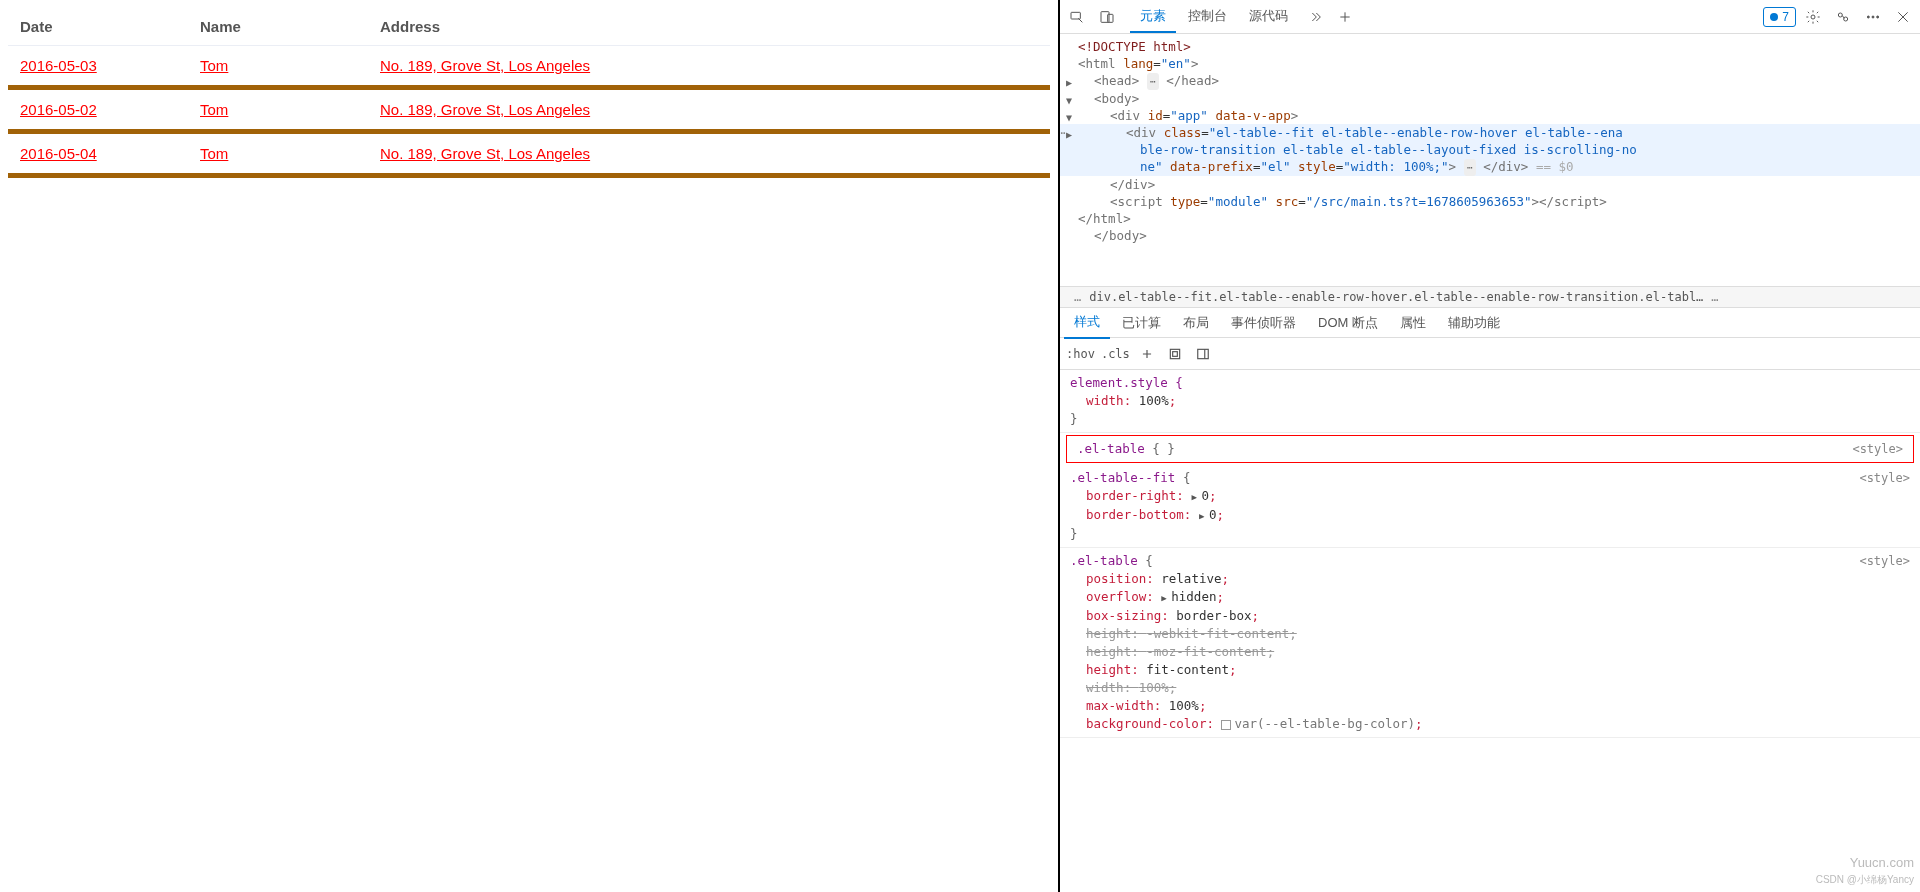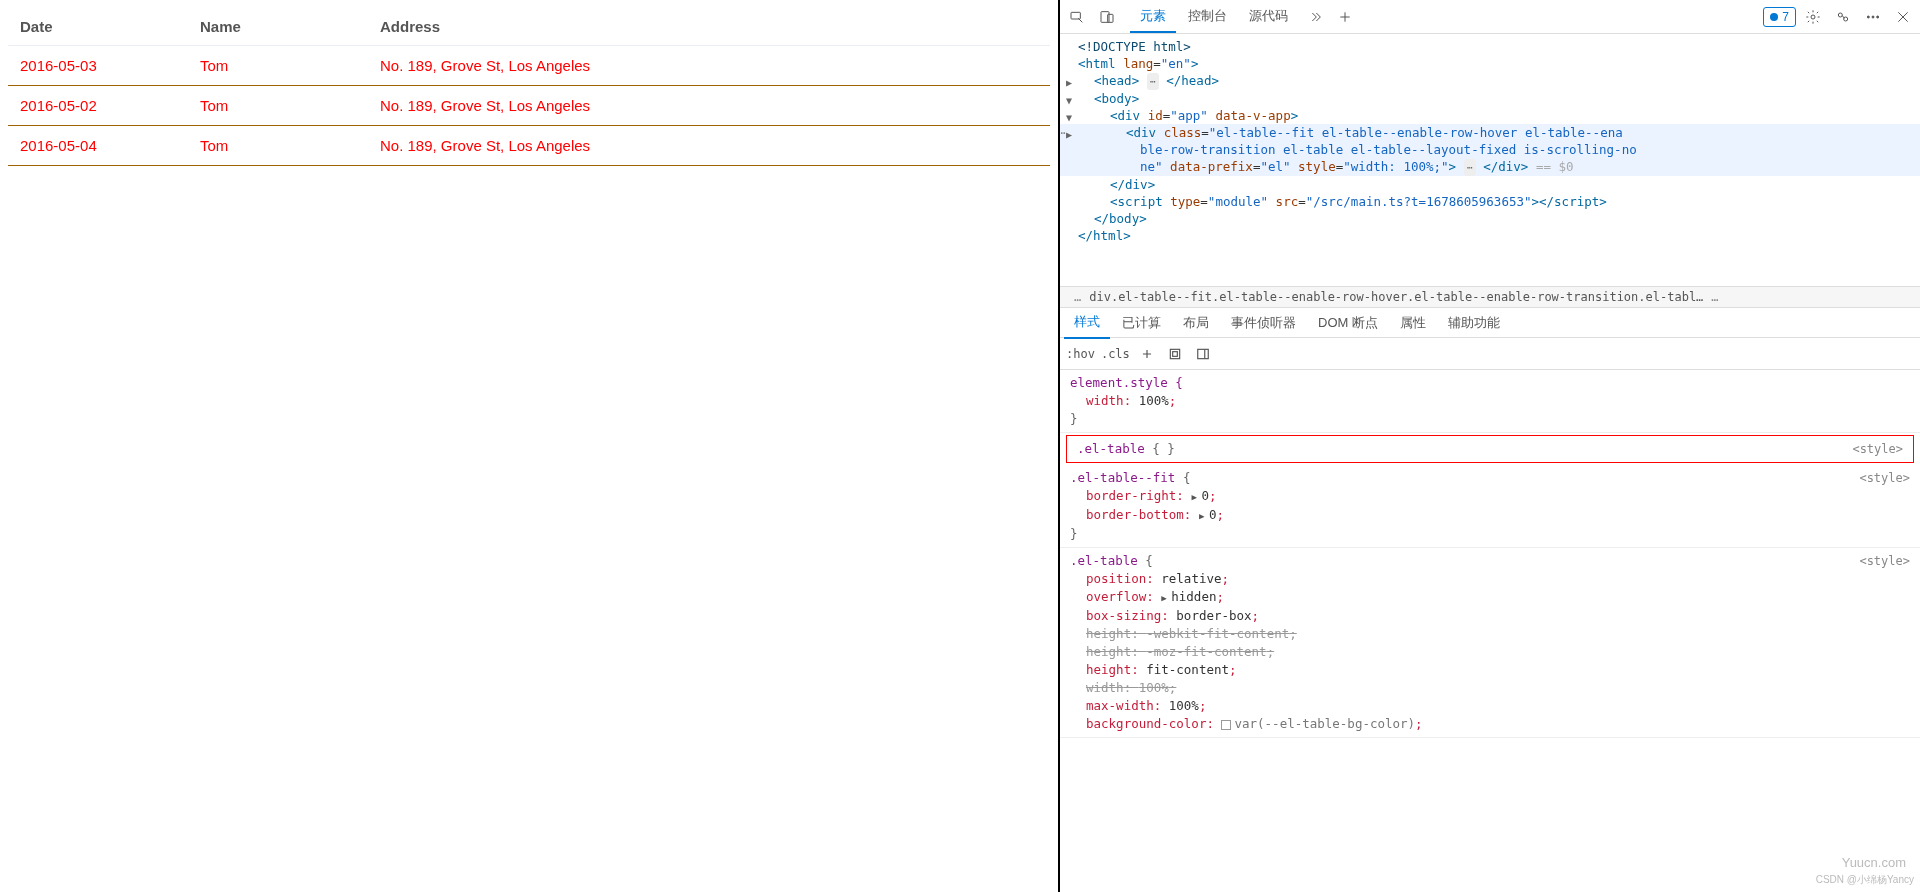--- a/index.html
+++ b/index.html
@@ -3,44 +3,44 @@
 <meta charset="utf-8">
 <style>
 * { margin: 0; padding: 0; box-sizing: border-box; }
 body { font-family: "Segoe UI", Arial, sans-serif; font-size: 13px; color: #333; display: flex; height: 892px; width: 1920px; overflow: hidden; background: #fff; }
 .page-left { width: 1058px; padding: 8px; }
 .devtools { flex: 1; border-left: 2px solid #000000; display: flex; flex-direction: column; background: #fff; }
 
 
 .el-table { width: 100%; border-collapse: collapse; color: red; font-size: 15px; }
 .el-table th { text-align: left; font-weight: 600; color: #555; padding: 10px 12px; border-bottom: 1px solid #ebeef5; }
-.el-table td { padding: 11px 12px; border-bottom: 1px solid #a16207; }
+.el-table td { padding: 11px 12px; border-bottom: 5px solid #a16207; text-decoration: underline; }
 .el-table th:nth-child(1), .el-table td:nth-child(1) { width: 180px; }
 .el-table th:nth-child(2), .el-table td:nth-child(2) { width: 180px; }
 
 
 .dt-toolbar { display: flex; align-items: center; height: 34px; border-bottom: 1px solid #ddd; padding: 0 4px; gap: 4px; }
 .dt-ico { width: 26px; height: 26px; display: flex; align-items: center; justify-content: center; color: #555; border-radius: 3px; }
 .dt-ico svg { width: 16px; height: 16px; stroke: currentColor; fill: none; stroke-width: 1.5; }
 .dt-tabs { display: flex; gap: 2px; margin-left: 6px; }
 .dt-tab { padding: 6px 10px; color: #555; border-bottom: 2px solid transparent; font-size: 13px; }
 .dt-tab.active { color: #0078d4; border-bottom-color: #0078d4; }
 .dt-spacer { flex: 1; }
 .dt-badge { display: flex; align-items: center; gap: 4px; background: #fff; border: 1px solid #0078d4; border-radius: 3px; padding: 2px 6px; color: #0078d4; font-size: 12px; }
 .dt-badge .dot { width: 8px; height: 8px; border-radius: 50%; background: #0078d4; }
 
 
 .dom-tree { flex: 0 0 252px; overflow: auto; font-family: Consolas, monospace; font-size: 12.5px; line-height: 17px; padding: 4px 0; }
 .dom-line { white-space: nowrap; padding: 0 4px 0 18px; position: relative; }
 .dom-line.hl { background: #eaf3ff; }
 .tri { position: absolute; left: 6px; top: 2px; color: #666; font-size: 10px; }
-.tg { color: #0369a1; }
+.tg { color: #737373; }
 .at { color: #9b3b00; }
 .av { color: #1565c0; }
-.pc { color: #0c4a6e; }
+.pc { color: #7f1d1d; }
 .gray { color: #aaa; }
 .dots { position: absolute; left: -2px; color: #888; }
 .ell { display: inline-block; background: #eee; border-radius: 3px; padding: 0 3px; color: #666; font-size: 10px; vertical-align: middle; }
 
 
 .breadcrumb { height: 22px; border-top: 1px solid #ddd; border-bottom: 1px solid #ddd; display: flex; align-items: center; font-family: Consolas, monospace; font-size: 12px; color: #555; padding: 0 6px; background: #f6f6f6; white-space: nowrap; overflow: hidden; }
 .breadcrumb .ell2 { padding: 0 8px; color: #888; }
 
 
 .styles-tabs { display: flex; height: 30px; border-bottom: 1px solid #ddd; align-items: center; padding: 0 4px; gap: 2px; }
@@ -60,21 +60,21 @@
 .rule .src { position: absolute; right: 10px; top: 4px; color: #888; font-size: 12px; }
 .sel { color: #8b1a8b; }
 .prop { color: #c41d3a; margin-left: 16px; display: block; }
 .val { color: #333; }
 .brace { color: #666; }
 .swatch { display: inline-block; width: 10px; height: 10px; background: red; border: 1px solid #999; vertical-align: middle; margin-right: 3px; }
 .expand-tri { color: #555; font-size: 9px; display: inline-block; width: 10px; }
 .strike { text-decoration: line-through; color: #999; }
 .varv { color: #777; }
 
-.watermark { position: fixed; right: 14px; bottom: 22px; color: #bbb; font-size: 13px; }
+.watermark { position: fixed; right: 6px; bottom: 22px; color: #bbb; font-size: 13px; }
 .watermark2 { position: fixed; right: 6px; bottom: 5px; color: #bbb; font-size: 10px; }
 </style>
 </head>
 <body>
 
 <div class="page-left">
   <table class="el-table">
     <thead>
       <tr>
         <th>Date</th>
@@ -168,22 +168,22 @@
     <div class="dom-line" style="padding-left:18px"><span class="pc">&lt;!DOCTYPE html&gt;</span></div>
     <div class="dom-line" style="padding-left:18px"><span class="tg">&lt;html </span><span class="at">lang</span>=<span class="av">"en"</span><span class="tg">&gt;</span></div>
     <div class="dom-line" style="padding-left:34px"><span class="tri">▶</span><span class="tg">&lt;head&gt;</span> <span class="ell">⋯</span> <span class="tg">&lt;/head&gt;</span></div>
     <div class="dom-line" style="padding-left:34px"><span class="tri">▼</span><span class="tg">&lt;body&gt;</span></div>
     <div class="dom-line" style="padding-left:50px"><span class="tri">▼</span><span class="tg">&lt;div </span><span class="at">id</span>=<span class="av">"app"</span><span class="at"> data-v-app</span><span class="tg">&gt;</span></div>
     <div class="dom-line hl" style="padding-left:66px"><span class="dots">⋯</span><span class="tri">▶</span><span class="tg">&lt;div </span><span class="at">class</span>=<span class="av">"el-table--fit el-table--enable-row-hover el-table--ena</span></div>
     <div class="dom-line hl" style="padding-left:66px"><span class="av" style="margin-left:14px">ble-row-transition el-table el-table--layout-fixed is-scrolling-no</span></div>
     <div class="dom-line hl" style="padding-left:66px"><span style="margin-left:14px"><span class="av">ne"</span><span class="at"> data-prefix</span>=<span class="av">"el"</span><span class="at"> style</span>=<span class="av">"width: 100%;"</span><span class="tg">&gt;</span> <span class="ell">⋯</span> <span class="tg">&lt;/div&gt;</span><span class="gray"> == $0</span></span></div>
     <div class="dom-line" style="padding-left:50px"><span class="tg">&lt;/div&gt;</span></div>
     <div class="dom-line" style="padding-left:50px"><span class="tg">&lt;script </span><span class="at">type</span>=<span class="av">"module"</span><span class="at"> src</span>=<span class="av">"/src/main.ts?t=1678605963653"</span><span class="tg">&gt;</span><span class="tg">&lt;/script&gt;</span></div>
+    <div class="dom-line" style="padding-left:18px"><span class="tg">&lt;/html&gt;</span></div>
     <div class="dom-line" style="padding-left:34px"><span class="tg">&lt;/body&gt;</span></div>
-    <div class="dom-line" style="padding-left:18px"><span class="tg">&lt;/html&gt;</span></div>
   </div>
 
   <div class="breadcrumb">
     <span class="ell2">…</span>
     <span>div.el-table--fit.el-table--enable-row-hover.el-table--enable-row-transition.el-tabl…</span>
     <span class="ell2">…</span>
   </div>
 
   <div class="styles-tabs">
     <div class="styles-tab active">样式</div>

